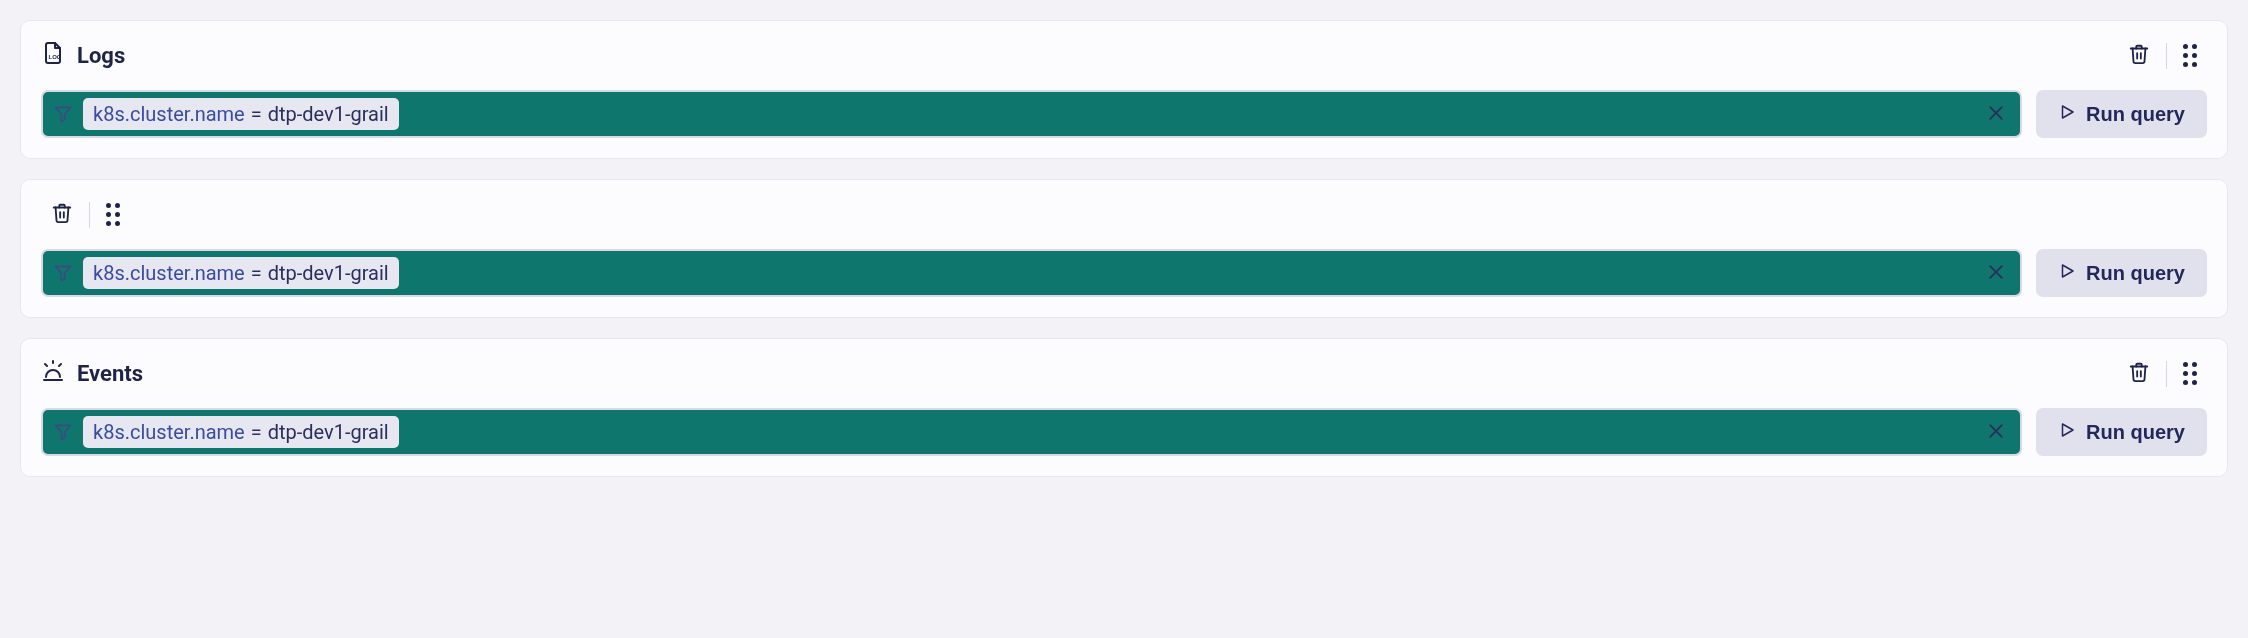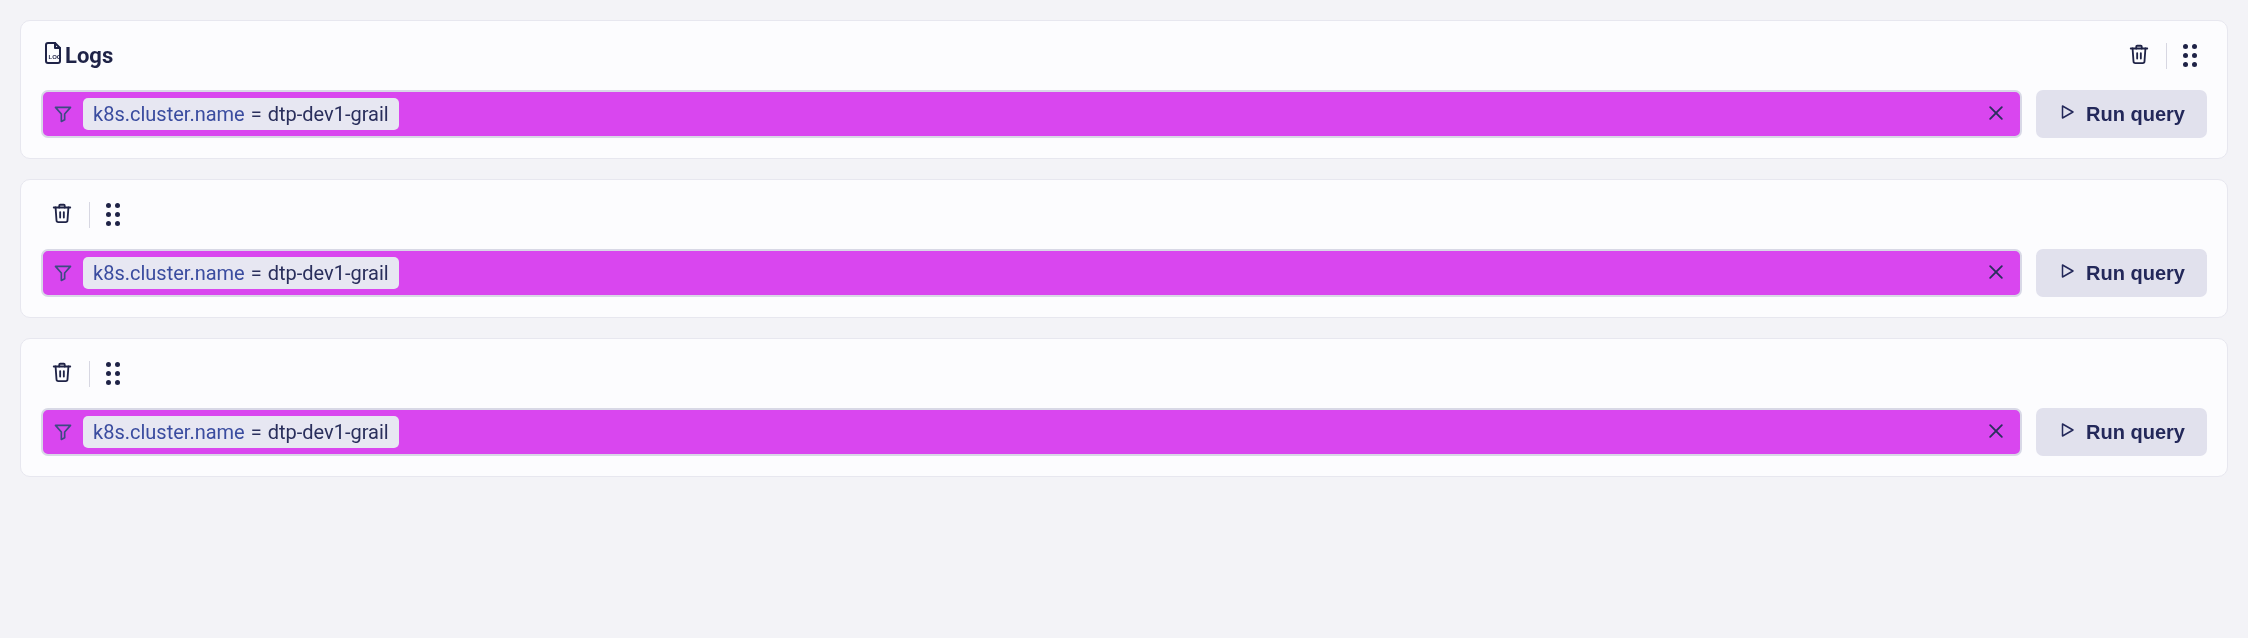--- a/index.html
+++ b/index.html
@@ -18,20 +18,21 @@
     margin-bottom: 20px;
   }
   .panel-header {
     display: flex;
     align-items: center;
     margin-bottom: 16px;
   }
   .panel-title {
     display: flex;
     align-items: center;
+    gap: 12px;
     font-weight: 700;
     font-size: 22px;
     color: #1f2347;
     flex: 1;
   }
   .panel-title svg {
     width: 24px; height: 24px;
     stroke: #1f2347;
   }
   .panel-actions {
@@ -58,21 +59,21 @@
   }
   .query-row {
     display: flex;
     align-items: stretch;
     gap: 14px;
   }
   .filter-box {
     flex: 1;
     display: flex;
     align-items: center;
-    background: #d946ef;
+    background: #0f766e;
     border: 2px solid #d8d8e6;
     border-radius: 7px;
     padding: 6px 10px;
     min-height: 48px;
   }
   .filter-icon {
     width: 20px; height: 20px;
     color: #3d4a82;
     margin-right: 10px;
     flex: 0 0 auto;
@@ -252,20 +253,32 @@
           <polygon points="6 4 20 12 6 20 6 4"></polygon>
         </svg>
       </span>
       <span>Run query</span>
     </button>
   </div>
 </div>
 
 <div class="panel">
   <div class="panel-header">
+    <div class="panel-title">
+      <span>
+        <svg viewBox="0 0 24 24" fill="none" stroke-width="2" stroke-linecap="round" stroke-linejoin="round">
+          <path d="M5 18a7 7 0 1 1 14 0"></path>
+          <line x1="3" y1="21" x2="21" y2="21"></line>
+          <line x1="12" y1="2" x2="12" y2="4"></line>
+          <line x1="4" y1="5" x2="6" y2="7"></line>
+          <line x1="20" y1="5" x2="18" y2="7"></line>
+        </svg>
+      </span>
+      <span>Events</span>
+    </div>
     <div class="panel-actions">
       <button class="icon-btn">
         <span>
           <svg viewBox="0 0 24 24" fill="none" stroke-width="2" stroke-linecap="round" stroke-linejoin="round">
             <polyline points="3 6 5 6 21 6"></polyline>
             <path d="M19 6l-1 14a2 2 0 0 1-2 2H8a2 2 0 0 1-2-2L5 6"></path>
             <path d="M10 11v6M14 11v6"></path>
             <path d="M9 6V4a1 1 0 0 1 1-1h4a1 1 0 0 1 1 1v2"></path>
           </svg>
         </span>

